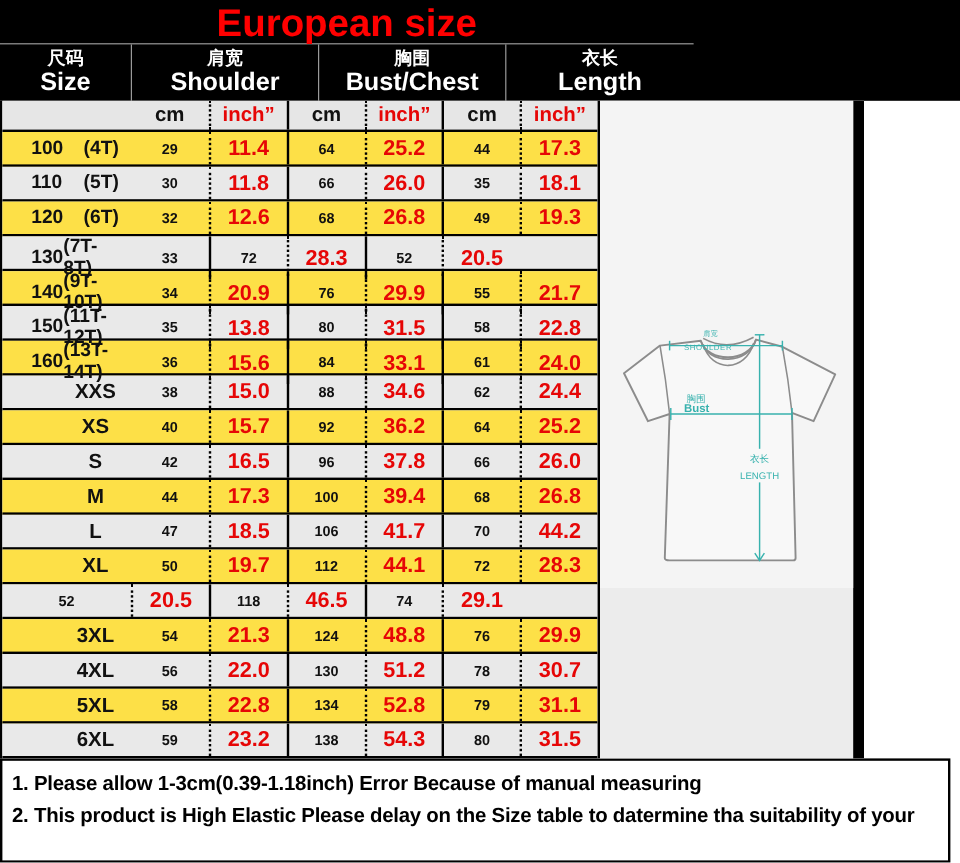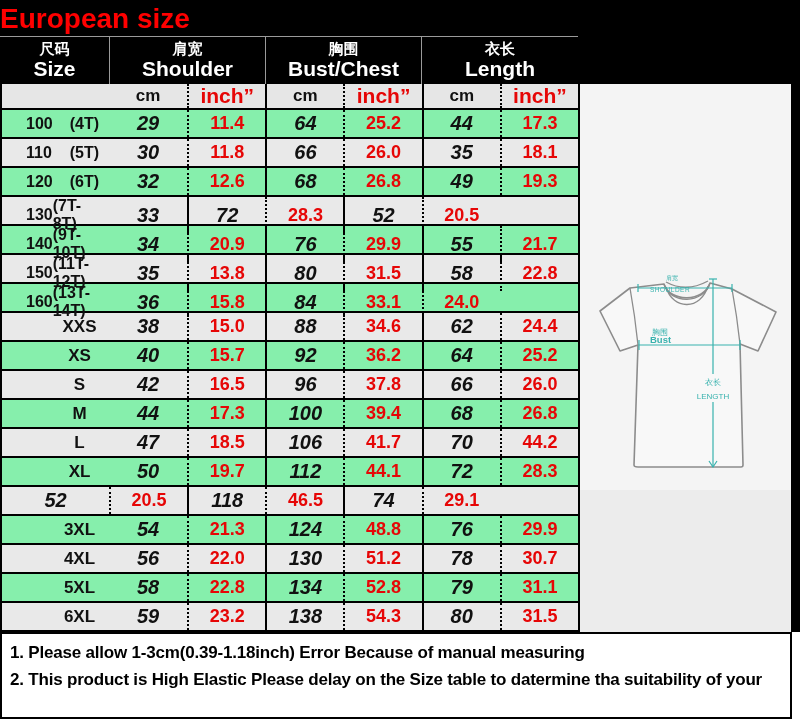--- a/index.html
+++ b/index.html
@@ -6,56 +6,56 @@
   .page{
     position:relative;
     width:800px;height:719px;
     font-family:"Liberation Sans","DejaVu Sans",sans-serif;
     background:#ffffff;
     overflow:hidden;
   }
   
   .top-black{height:84px;background:#000;}
   .title-line{
-    width:578px;height:36px;line-height:38px;
-    font-size:28px;font-weight:bold;color:#f00;
+    width:578px;height:36px;line-height:38px;text-align:center;
+    font-size:32px;font-weight:bold;color:#f00;
   }
   .header-cells{
     display:grid;grid-template-columns:109px 156px 156px 157px;
     width:578px;height:48px;border-top:1px solid #9a9a9a;box-sizing:border-box;
   }
   .hcell{
     display:flex;flex-direction:column;align-items:center;justify-content:center;
     color:#fff;border-left:1px solid #9a9a9a;line-height:1.1;
   }
   .hcell:first-child{border-left:none;}
   .hcell .zh{font-size:15px;font-weight:bold;}
   .hcell .en{font-size:21px;font-weight:bold;}
   
   .content{display:flex;height:548px;}
-  .table-body{width:578px;border-left:2px solid #000;box-sizing:border-box;}
+  .table-body{width:498px;border-left:2px solid #000;box-sizing:border-box;}
   .subheader,.trow{
     display:grid;grid-template-columns:107px repeat(6,1fr);
     box-sizing:border-box;border-bottom:2px solid #000;
   }
   .subheader{height:26px;background:#e6e6e6;}
   .trow{height:29px;}
-  .trow.dark{background:#86efac;}
+  .trow.dark{background:#fde047;}
   .trow.light{background:#e9e9e9;}
   .cell{display:flex;align-items:center;justify-content:center;box-sizing:border-box;}
   .b-solid{border-left:2px solid #000;}
   .b-dot{border-left:2px dotted #000;}
   .unit-cm{font-size:17px;font-weight:bold;color:#111;}
-  .unit-in{font-size:21px;font-weight:bold;color:#e60606;}
+  .unit-in{font-size:17px;font-weight:bold;color:#e60606;}
   .size-cell{
     display:flex;align-items:center;justify-content:space-between;
     padding:0 10px 0 24px;font-size:16px;font-weight:bold;color:#111;box-sizing:border-box;
   }
   .size-cell.center{justify-content:center;padding:0;font-size:17px;margin-left:48px;}
-  .v-cm{font-size:20px;font-weight:bold;color:#111;font-style:italic;}
+  .v-cm{font-size:12px;font-weight:bold;color:#111;}
   .v-in{font-size:18px;font-weight:bold;color:#e60606;}
   
   .right-panel{
     width:222px;height:548px;box-sizing:border-box;position:relative;
     border-left:2px solid #000;border-right:9px solid #000;
     background:#ececec;
   }
   .shirt-zone{position:absolute;top:0;left:0;right:0;height:406px;background:#f4f4f4;}
   .right-panel svg{position:absolute;top:0;left:0;}
   
@@ -184,23 +184,24 @@
     <div class="cell v-cm b-solid">58</div>
     <div class="cell v-in b-dot">22.8</div>
   </div>
 
   <div class="trow dark">
     <div class="size-cell">
       <span>160</span>
       <span>(13T-14T)</span>
     </div>
     <div class="cell v-cm">36</div>
-    <div class="cell v-in b-dot">15.8</div>
+    <div class="cell v-in b-dot">15.6</div>
     <div class="cell v-cm b-solid">84</div>
     <div class="cell v-in b-dot">33.1</div>
+    <div class="cell v-cm b-solid">61</div>
     <div class="cell v-in b-dot">24.0</div>
   </div>
 
   <div class="trow light">
     <div class="size-cell center">
       <span>XXS</span>
 
     </div>
     <div class="cell v-cm">38</div>
     <div class="cell v-in b-dot">15.0</div>

